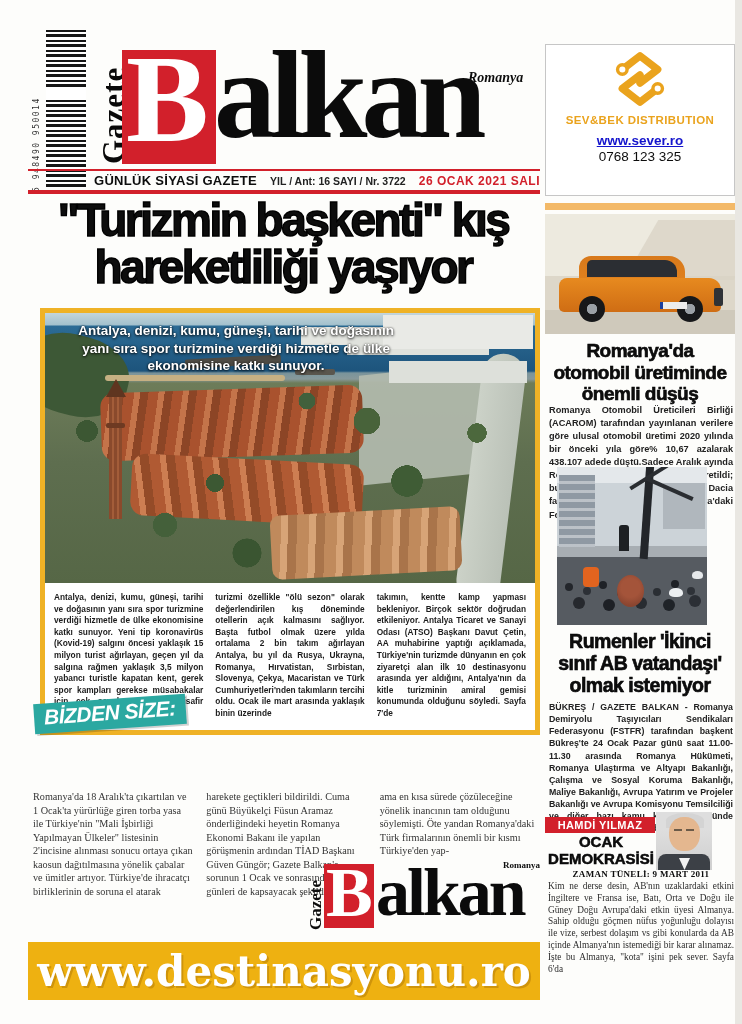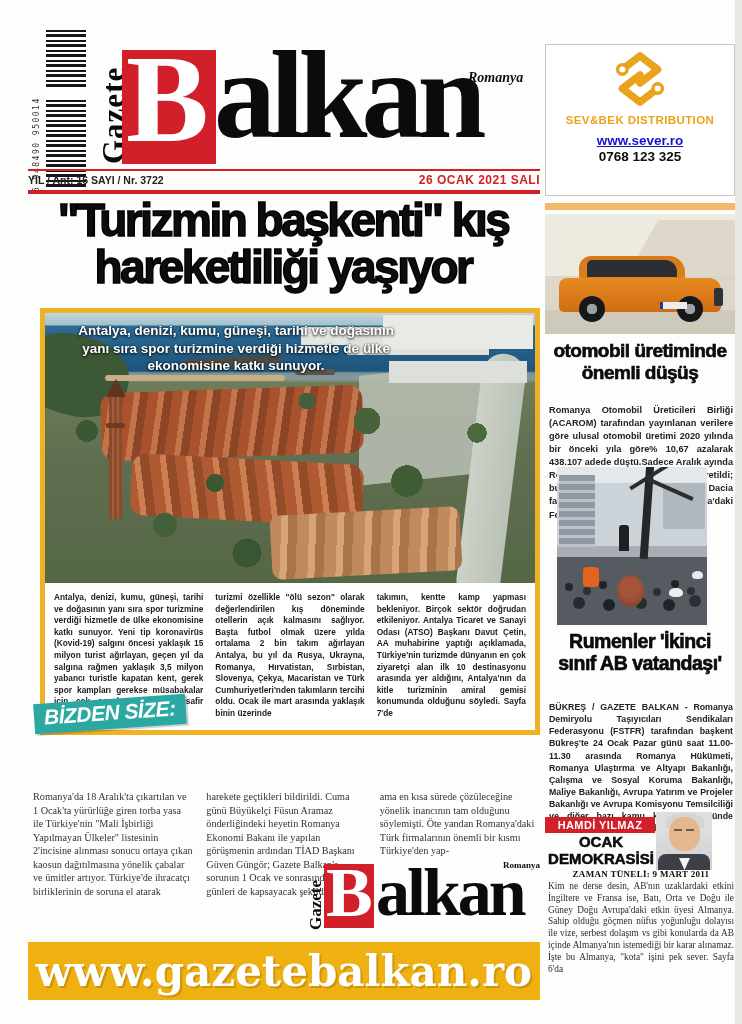--- a/index.html
+++ b/index.html
@@ -77,21 +77,21 @@
   .overlay-caption{left:5%;top:9px;width:68%;text-align:center;color:#fff;font-weight:bold;
     font-size:13.5px;line-height:1.3;text-shadow:0 1px 3px rgba(0,0,0,.85),0 0 2px rgba(0,0,0,.6);}
   .photo-captions{display:flex;gap:12px;padding:9px 9px 10px;background:#fff;}
   .cap{flex:1;font-size:8.3px;font-weight:bold;line-height:1.4;text-align:justify;color:#1c1c1c;}
 
   
   .sevbek{left:545px;top:44px;width:190px;height:152px;border:1px solid #c6c6c6;background:#fff;
     display:flex;flex-direction:column;align-items:center;box-sizing:border-box;}
   .sevbek-name{color:#eaa31d;font-weight:bold;font-size:11.5px;letter-spacing:.4px;margin-top:1px;}
   .sevbek-url{color:#1414cc;font-weight:bold;font-size:13.5px;text-decoration:underline;margin-top:7px;}
-  .sevbek-phone{font-weight:bold;font-size:13.5px;margin-top:1px;}
+  .sevbek-phone{font-weight:normal;font-size:13.5px;margin-top:1px;}
   .tan-strip{left:545px;top:203px;width:190px;height:7px;background:#f3b968;}
 
   .car-scene{left:545px;top:214px;width:190px;height:120px;overflow:hidden;
     background:linear-gradient(180deg,#edeadf 0 52%,#ddd7c9 52% 80%,#cfc9bb 80% 100%);}
   .mtn{left:96px;top:6px;width:110px;height:60px;background:#d9d3c5;transform:skewX(-30deg);opacity:.8;}
   .suv{left:14px;bottom:12px;width:162px;height:66px;}
   .suv-cabin{position:absolute;top:0;left:20px;width:106px;height:32px;background:linear-gradient(180deg,#d8791b,#e2831f);
     border-radius:12px 16px 0 0;}
   .suv-win{position:absolute;top:4px;left:28px;width:90px;height:17px;background:#2b2e33;border-radius:5px 12px 0 0;}
   .suv-body{position:absolute;bottom:10px;width:100%;height:34px;background:linear-gradient(180deg,#e78a1f,#cf6d14);
@@ -181,20 +181,21 @@
   <div class="abs gazete-vert">
     <span>Gazete</span>
   </div>
   <div class="abs b-box">
     <span>B</span>
   </div>
   <div class="abs alkan">alkan</div>
   <div class="abs romanya">Romanya</div>
   <div class="abs rule1"></div>
   <div class="abs dateline">
+    <span class="tagline">GÜNLÜK SİYASİ GAZETE</span>
     <span class="issue">YIL / Ant: 16 SAYI / Nr. 3722</span>
     <span class="pubdate">26 OCAK 2021 SALI</span>
   </div>
   <div class="abs rule2"></div>
 
   <div class="abs lead-headline">
     <div>"Turizmin başkenti" kış</div>
     <div>hareketliliği yaşıyor</div>
   </div>
 
@@ -242,20 +243,21 @@
       <div class="suv-cabin"></div>
       <div class="suv-win"></div>
       <div class="suv-body"></div>
       <div class="wheel w1"></div>
       <div class="wheel w2"></div>
       <div class="grille"></div>
       <div class="plate"></div>
     </div>
   </div>
   <div class="abs art-title art1-title">
+    <div>Romanya'da</div>
     <div>otomobil üretiminde</div>
     <div>önemli düşüş</div>
   </div>
   <div class="abs art1-body">Romanya Otomobil Üreticileri Birliği (ACAROM) tarafından yayınlanan verilere göre ulusal otomobil üretimi 2020 yılında bir önceki yıla göre% 10,67 azalarak 438.107 adede düştü.Sadece Aralık ayında Romanya'da 33.408 otomobil üretildi; bunların 18.804'ü Mioveni'deki Dacia fabrikasında ve 14.604'ü Craiova'daki Ford fabrikasında üretildi. Sayfa 3'te</div>
 
   <div class="abs crowd-scene">
     <div class="abs bld-l"></div>
     <div class="abs bld-r"></div>
     <div class="abs trunk"></div>
     <div class="abs branch1"></div>
@@ -263,20 +265,21 @@
     <div class="abs speaker"></div>
     <div class="abs crowd-heads"></div>
     <div class="abs vest"></div>
     <div class="abs hood"></div>
     <div class="abs capw1"></div>
     <div class="abs capw2"></div>
   </div>
   <div class="abs art-title art2-title">
     <div>Rumenler 'İkinci</div>
     <div>sınıf AB vatandaşı'</div>
+    <div>olmak istemiyor</div>
   </div>
   <div class="abs art2-body">BÜKREŞ / GAZETE BALKAN - Romanya Demiryolu Taşıyıcıları Sendikaları Federasyonu (FSTFR) tarafından başkent Bükreş'te 24 Ocak Pazar günü saat 11.00-11.30 arasında Romanya Hükümeti, Romanya Ulaştırma ve Altyapı Bakanlığı, Çalışma ve Sosyal Koruma Bakanlığı, Maliye Bakanlığı, Avrupa Yatırım ve Projeler Bakanlığı ve Avrupa Komisyonu Temsilciliği ve diğer bazı kamu kurumları önünde protesto gösterileri yapıldı. Sayfa 6'da</div>
 
   <div class="abs columnist-box">HAMDİ YILMAZ</div>
   <div class="abs portrait">
     <div class="abs hair"></div>
     <div class="abs head"></div>
     <div class="abs brow b1"></div>
     <div class="abs brow b2"></div>
     <div class="abs suit"></div>
@@ -301,15 +304,15 @@
       <span>Gazete</span>
     </div>
     <div class="ml-box">
       <span>B</span>
     </div>
     <div class="ml-alkan">alkan</div>
     <div class="ml-romanya">Romanya</div>
   </div>
 
   <div class="abs banner">
-    <span class="banner-text">www.gazetebalkan.ro</span>
+    <span class="banner-text">www.destinasyonu.ro</span>
   </div>
 </div>
 
 </body></html>

